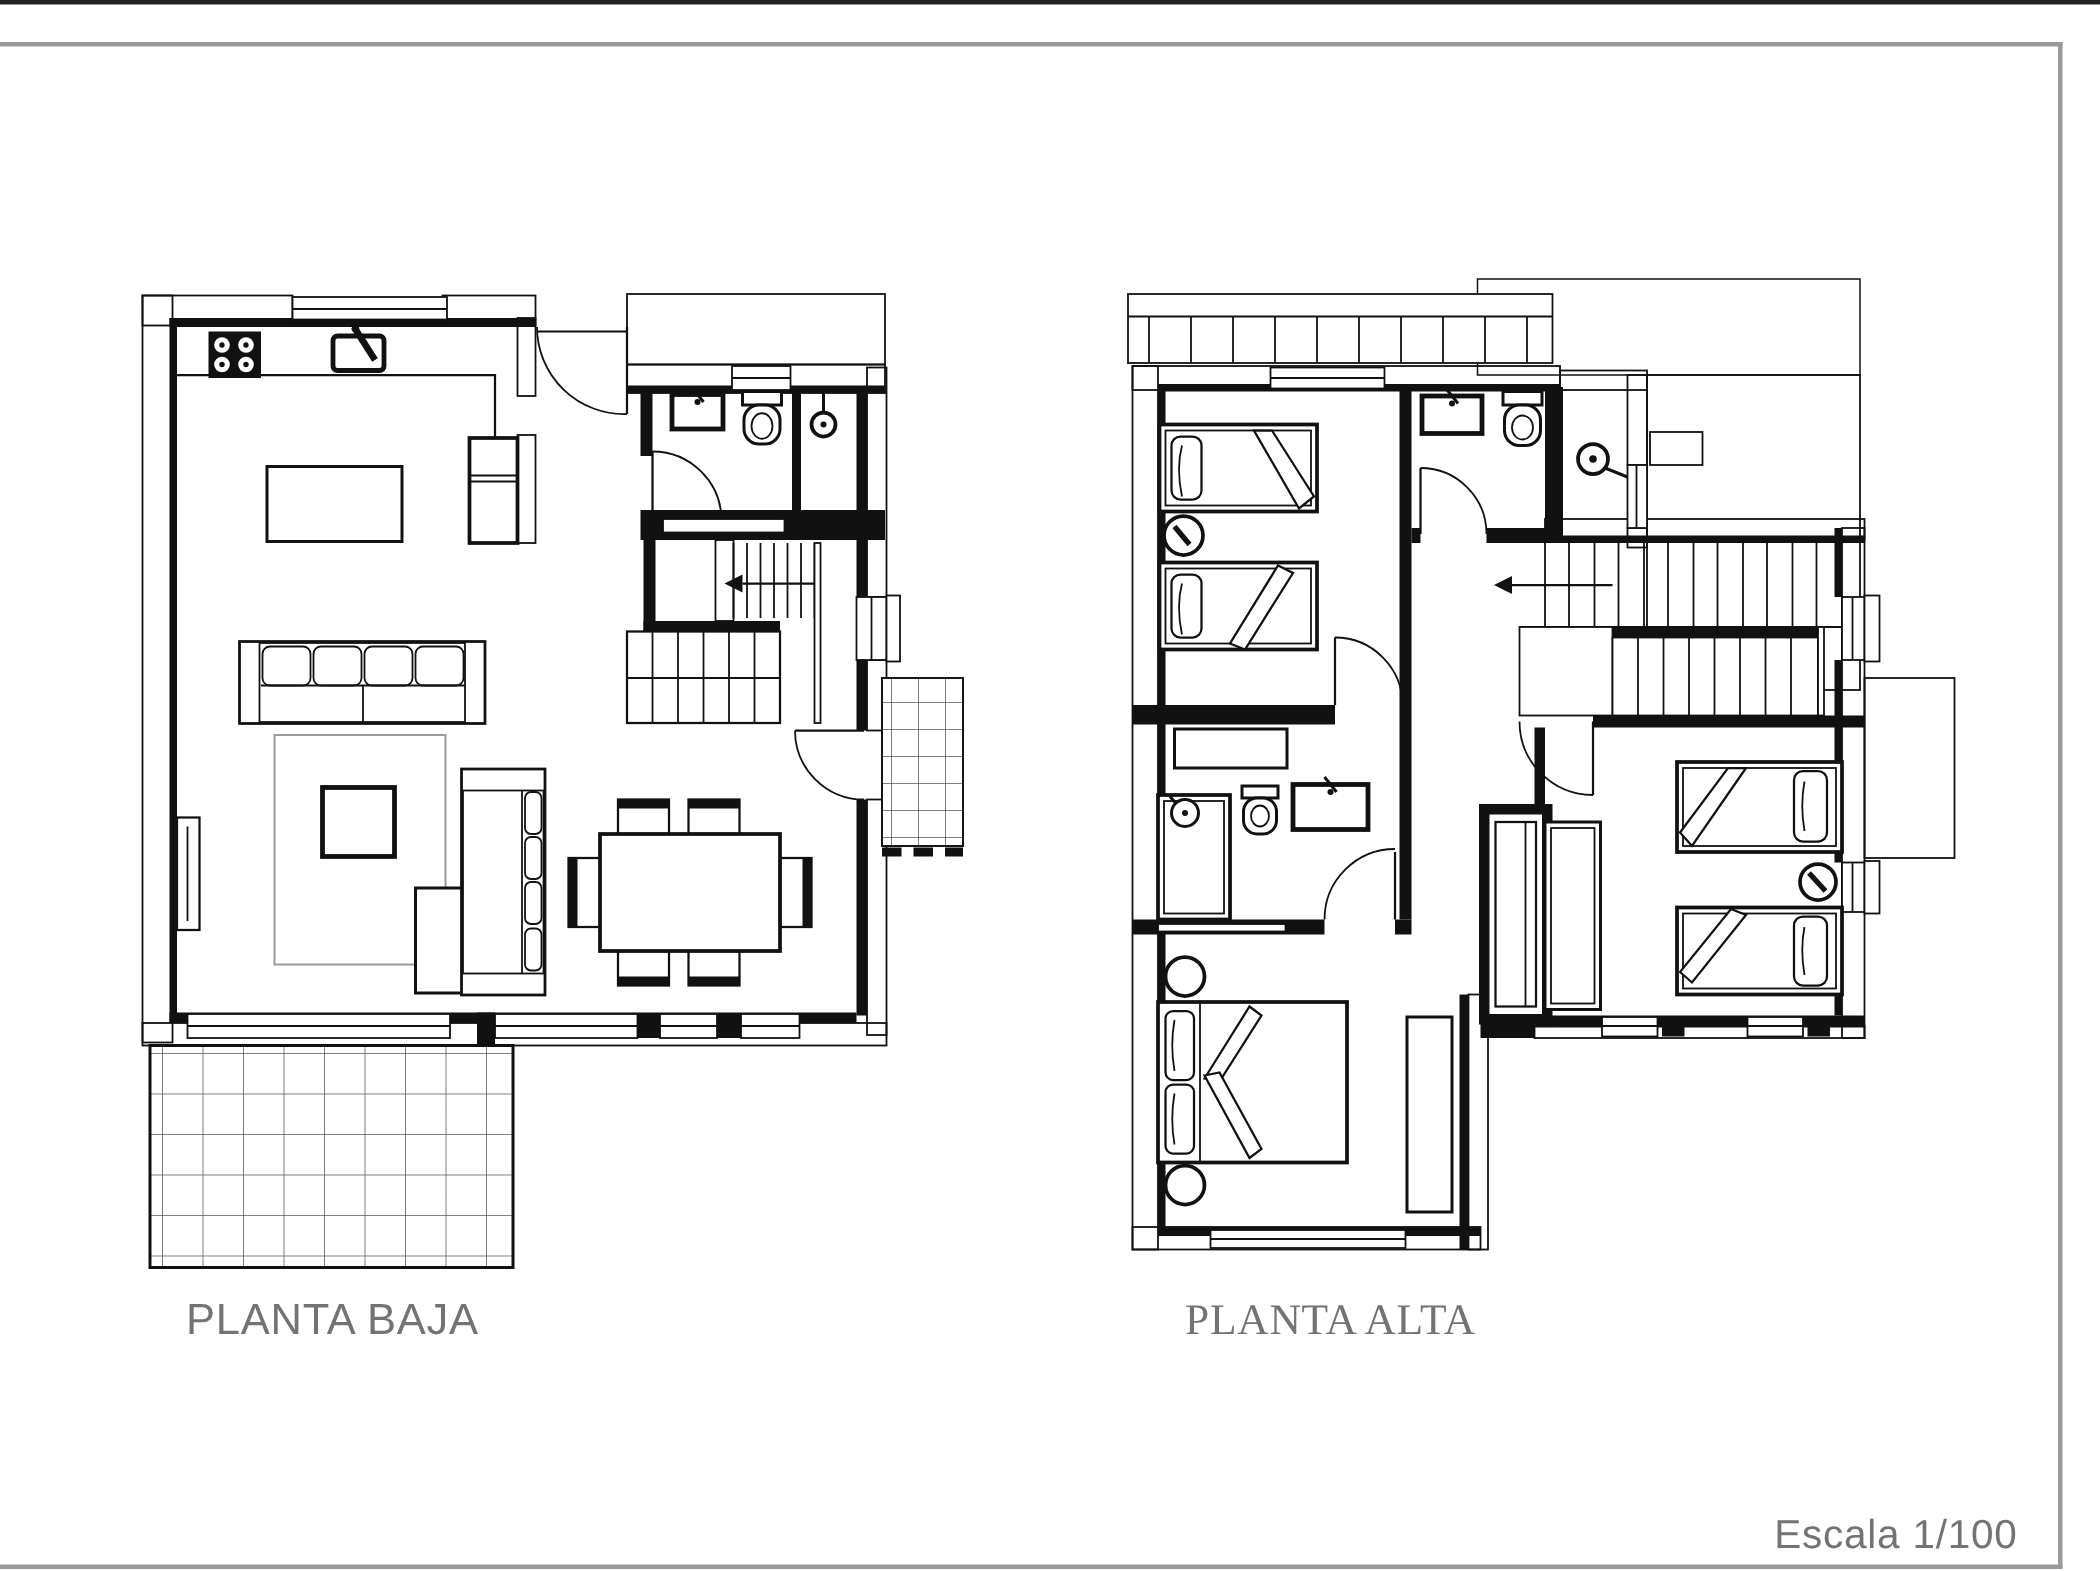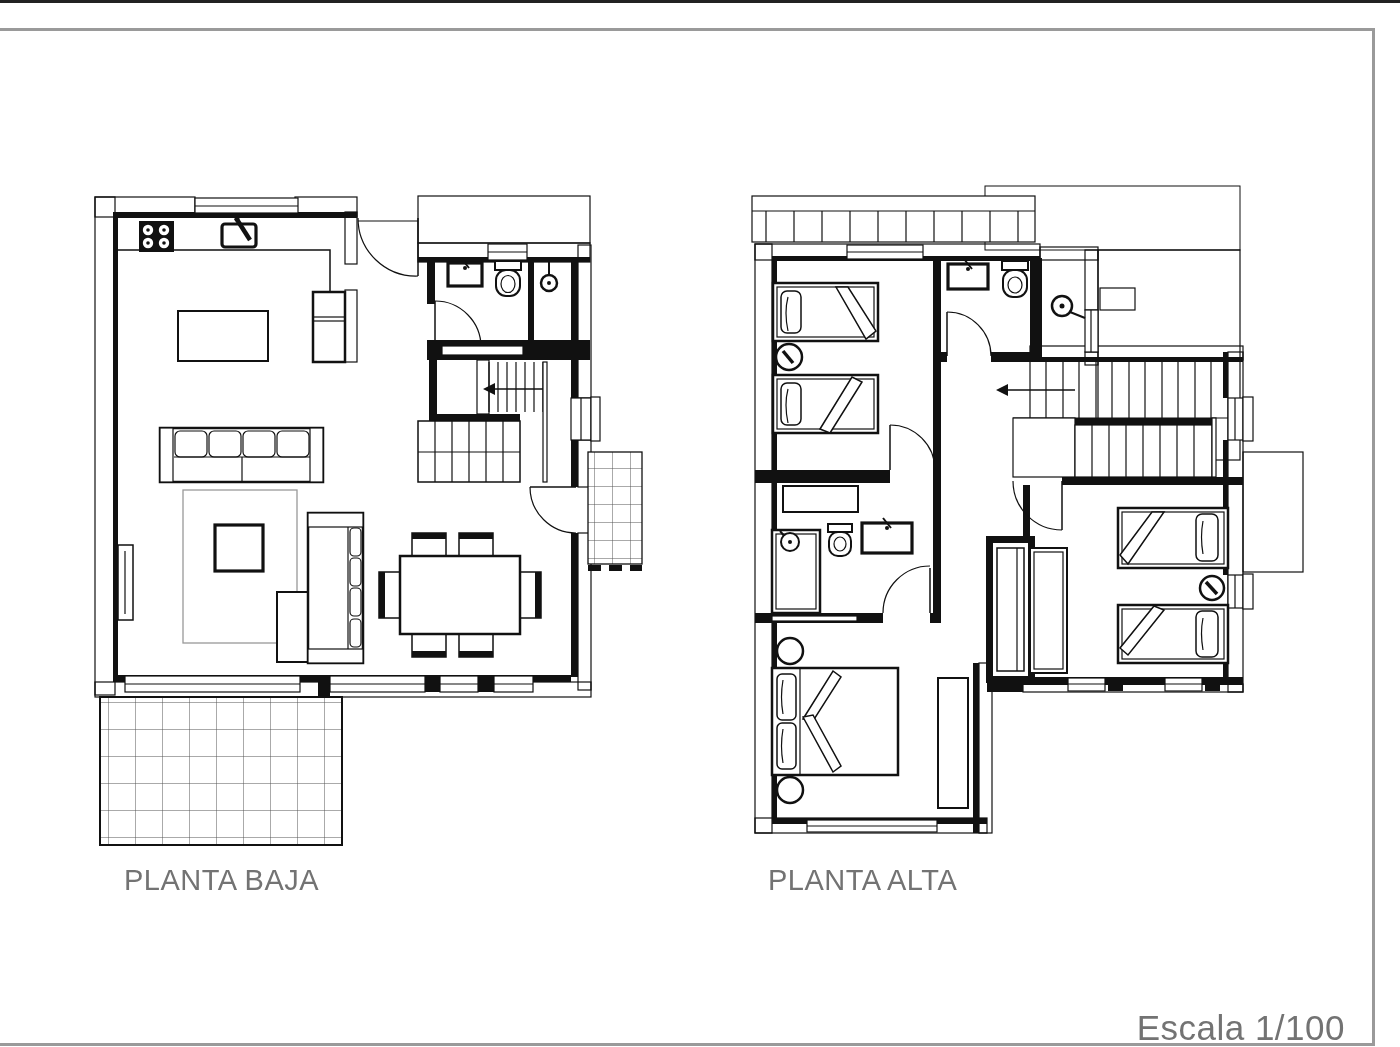--- a/index.html
+++ b/index.html
@@ -3,22 +3,22 @@
 <meta charset="utf-8">
 <style>
   html,body{margin:0;padding:0;background:#fff;width:1400px;height:1047px;overflow:hidden;
     font-family:"Liberation Sans", sans-serif;}
   .stage{position:relative;width:1400px;height:1047px;background:#fff;}
   .topbar{position:absolute;left:0;top:0;width:1400px;height:3px;background:#222;}
   .frame{position:absolute;left:-6px;top:28px;width:1378px;height:1012px;
     border-top:3px solid #9a9a9a;border-right:3px solid #9a9a9a;border-bottom:3px solid #9a9a9a;}
   .plan-label{position:absolute;color:#737373;font-size:29px;letter-spacing:0.5px;white-space:nowrap;}
   #lbl-pb{left:124px;top:864px;}
-  #lbl-pa{left:768px;top:864px;}
-  #lbl-escala{left:1130px;top:1008px;width:215px;text-align:right;font-size:35px;}
+  #lbl-pa{left:790px;top:864px;font-family:Liberation Serif, serif;}
+  #lbl-escala{left:1130px;top:1008px;width:215px;text-align:right;font-size:27px;}
   svg{position:absolute;left:0;top:0;}
   .s12{stroke:#111;stroke-width:1.2;fill:none}
   .s15{stroke:#111;stroke-width:1.5;fill:none}
   .f12{stroke:#111;stroke-width:1.2;fill:#fff}
   .f15{stroke:#111;stroke-width:1.5;fill:#fff}
   .f2{stroke:#111;stroke-width:2;fill:#fff}
   .f25{stroke:#111;stroke-width:2.5;fill:#fff}
   .f3{stroke:#111;stroke-width:3.2;fill:#fff}
   .blk{fill:#111;stroke:none}
   .gray{stroke:#999;stroke-width:1.3;fill:none}

